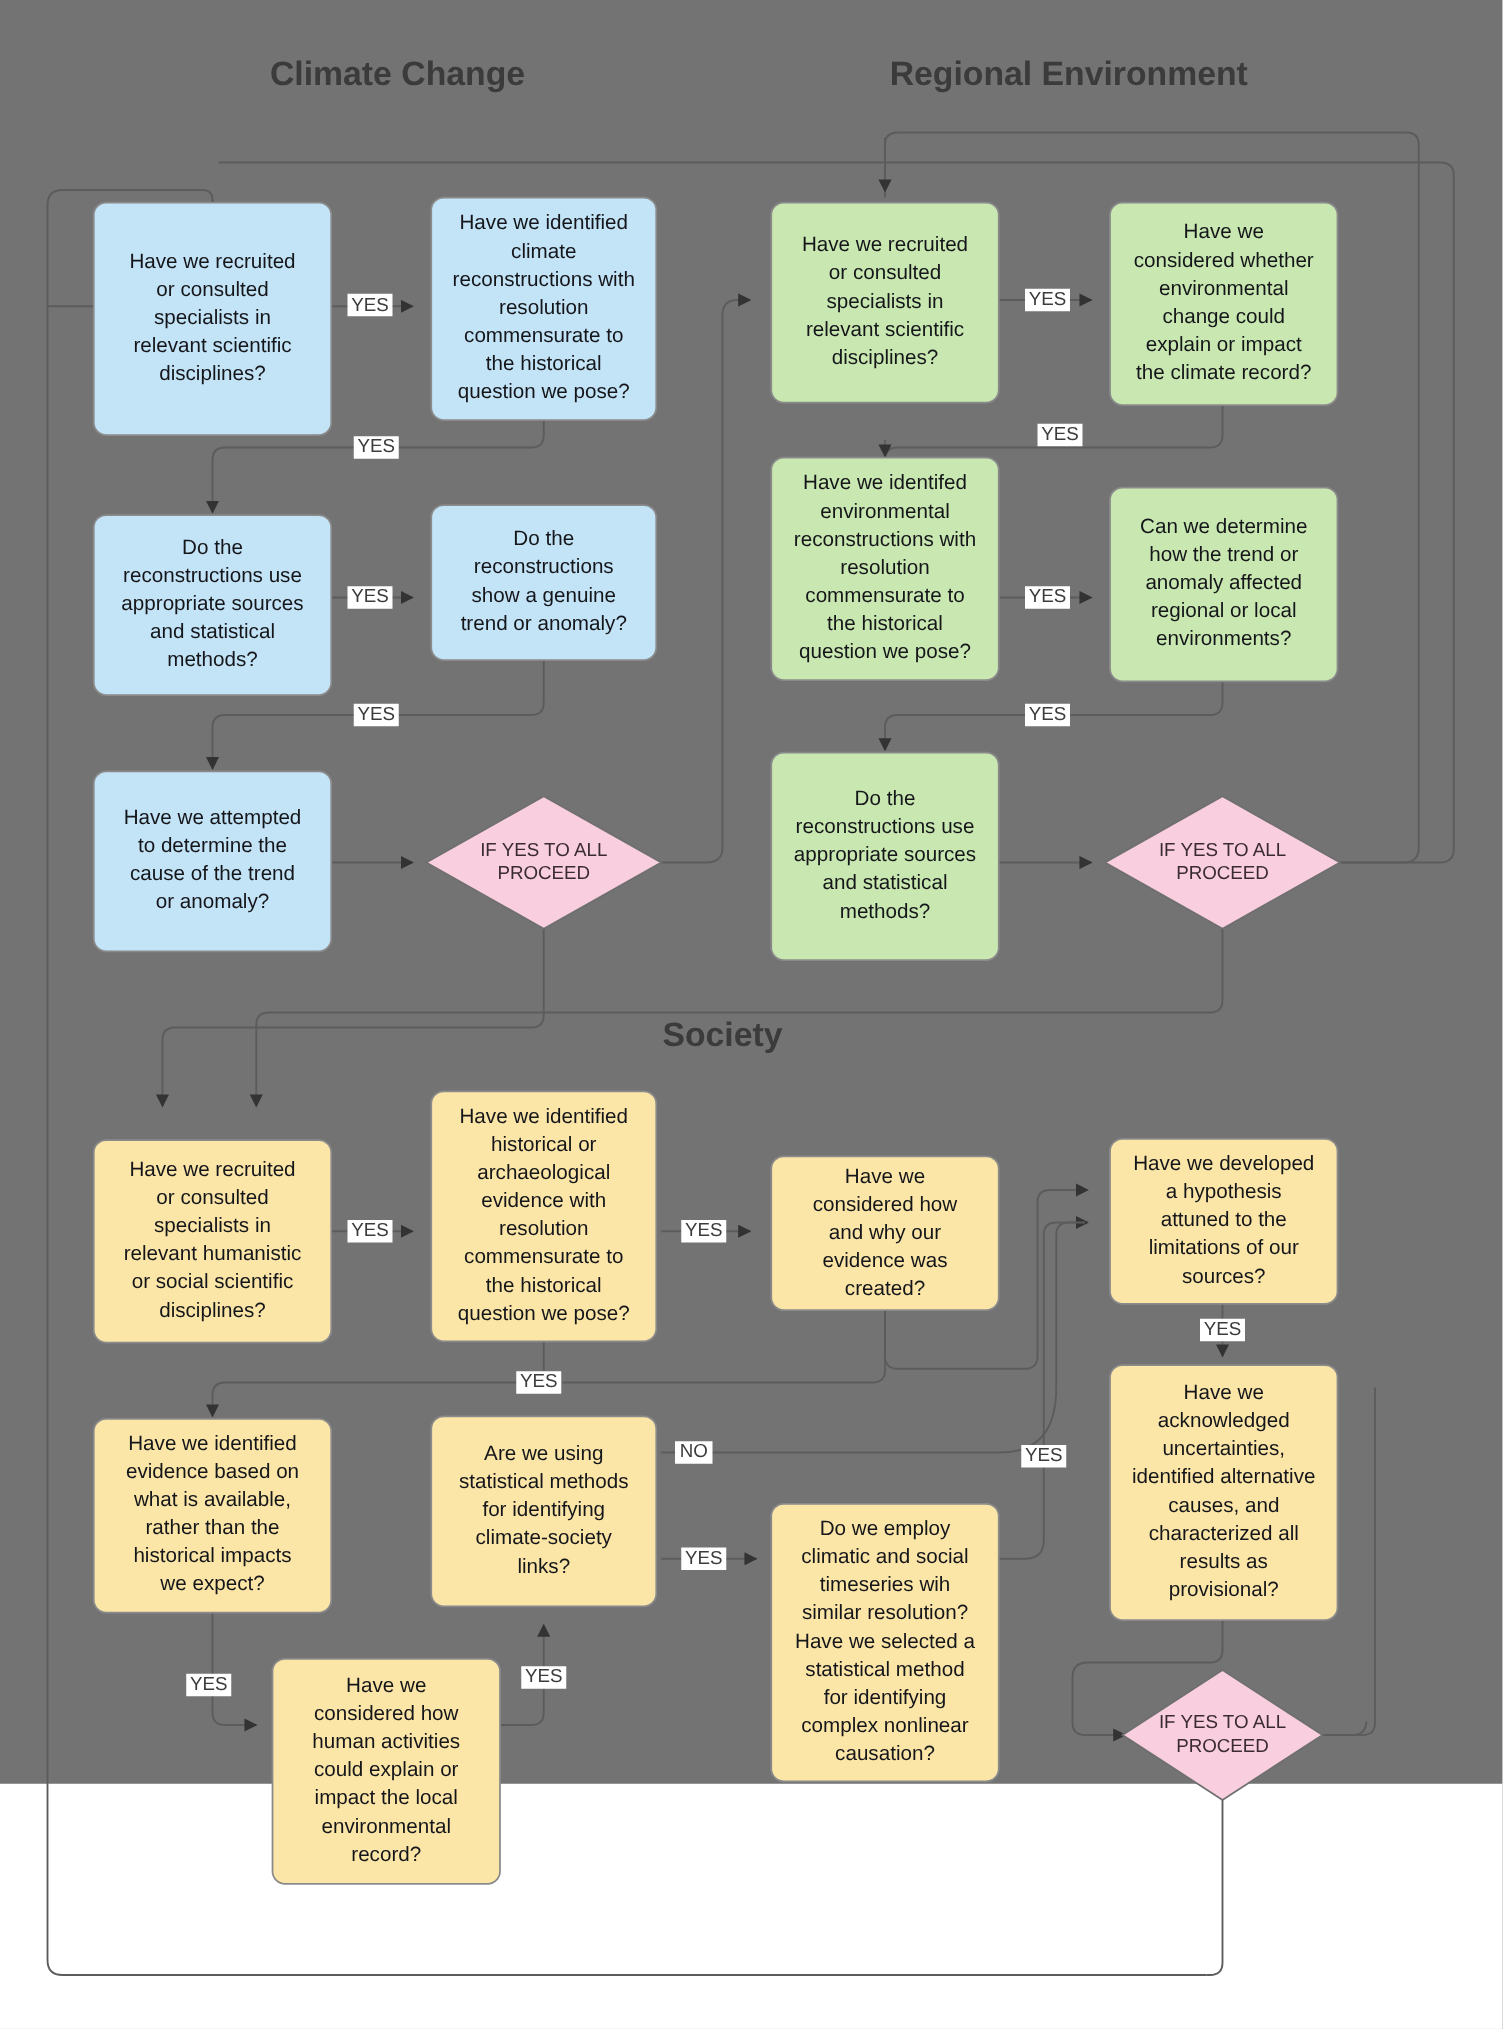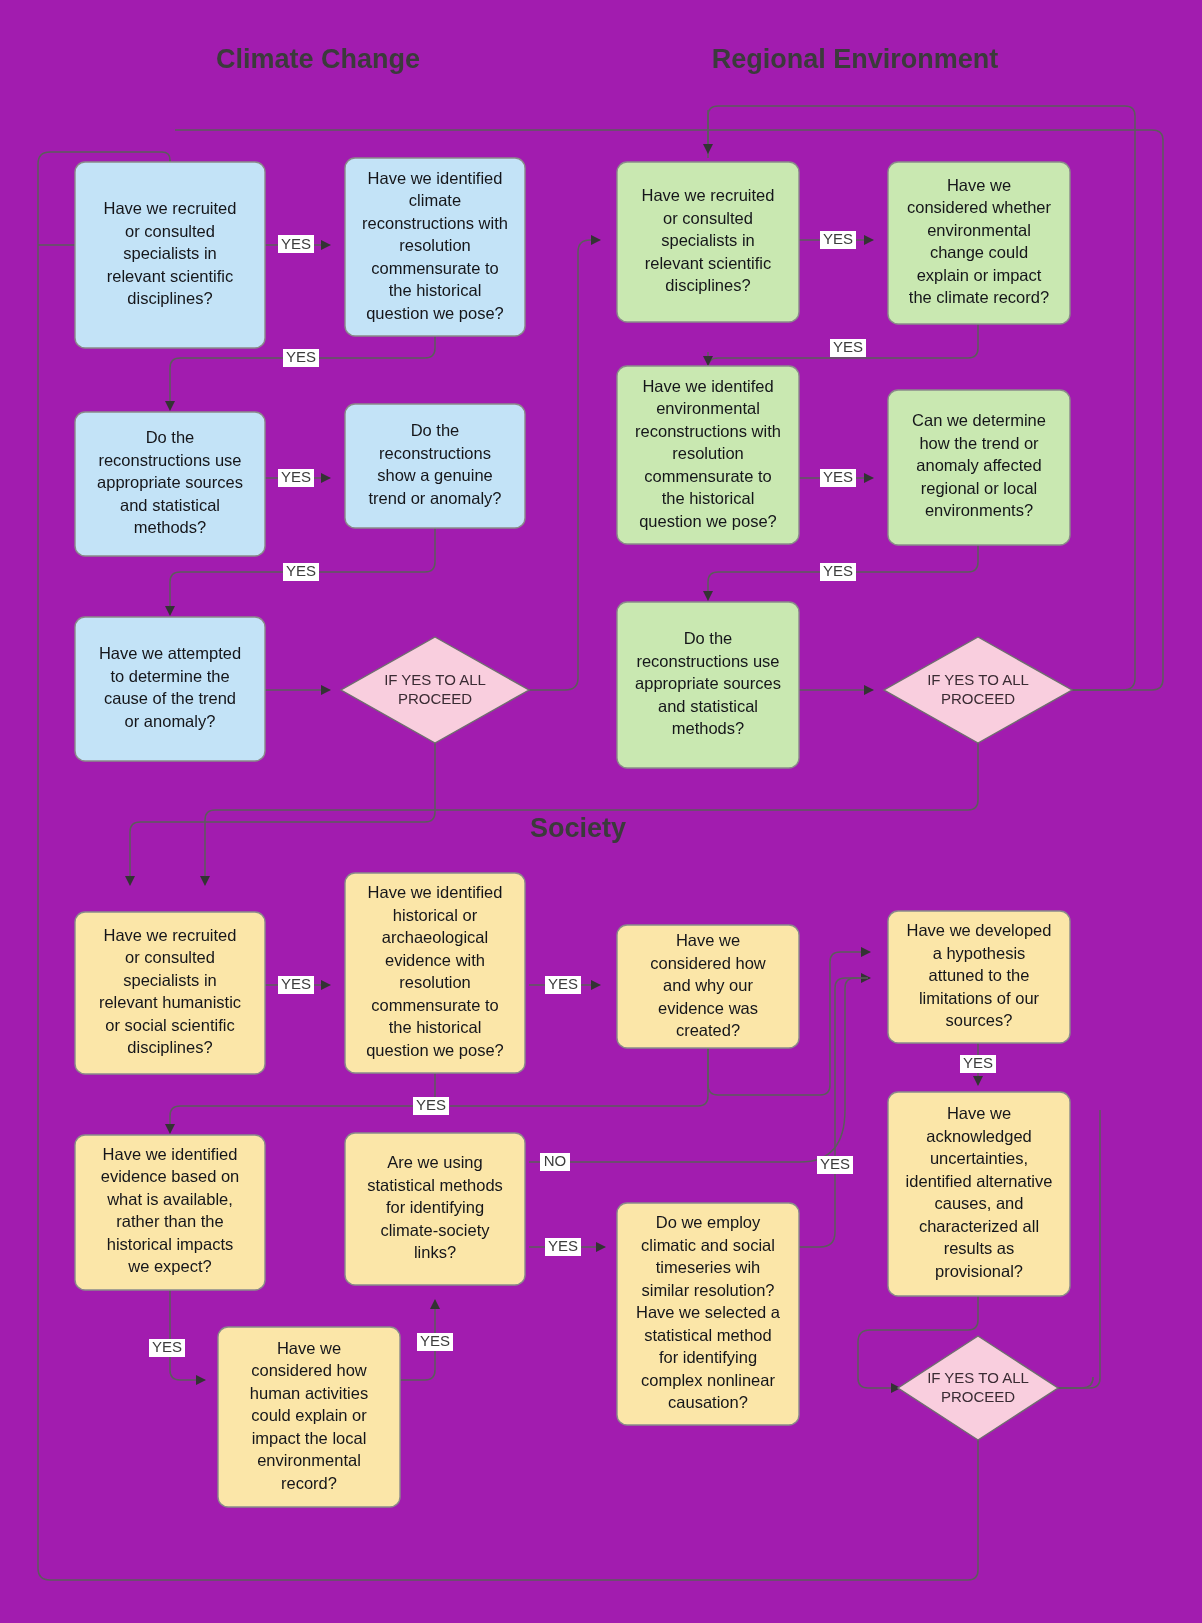--- a/index.html
+++ b/index.html
@@ -9,22 +9,22 @@
   }
   body {
     font-family: "Liberation Sans", sans-serif;
     width: 1202px;
     height: 1623px;
     overflow: hidden;
   }
   #diagram-root {
     position: relative;
     width: 1202px;
-    height: 1623px;
-    background: #a21caf;
+    height: 1427px;
+    background: #737373;
   }
   svg#flow {
     position: absolute;
     left: 0;
     top: 0;
     width: 1202px;
     height: 1623px;
     display: block;
   }
   .section-title {

